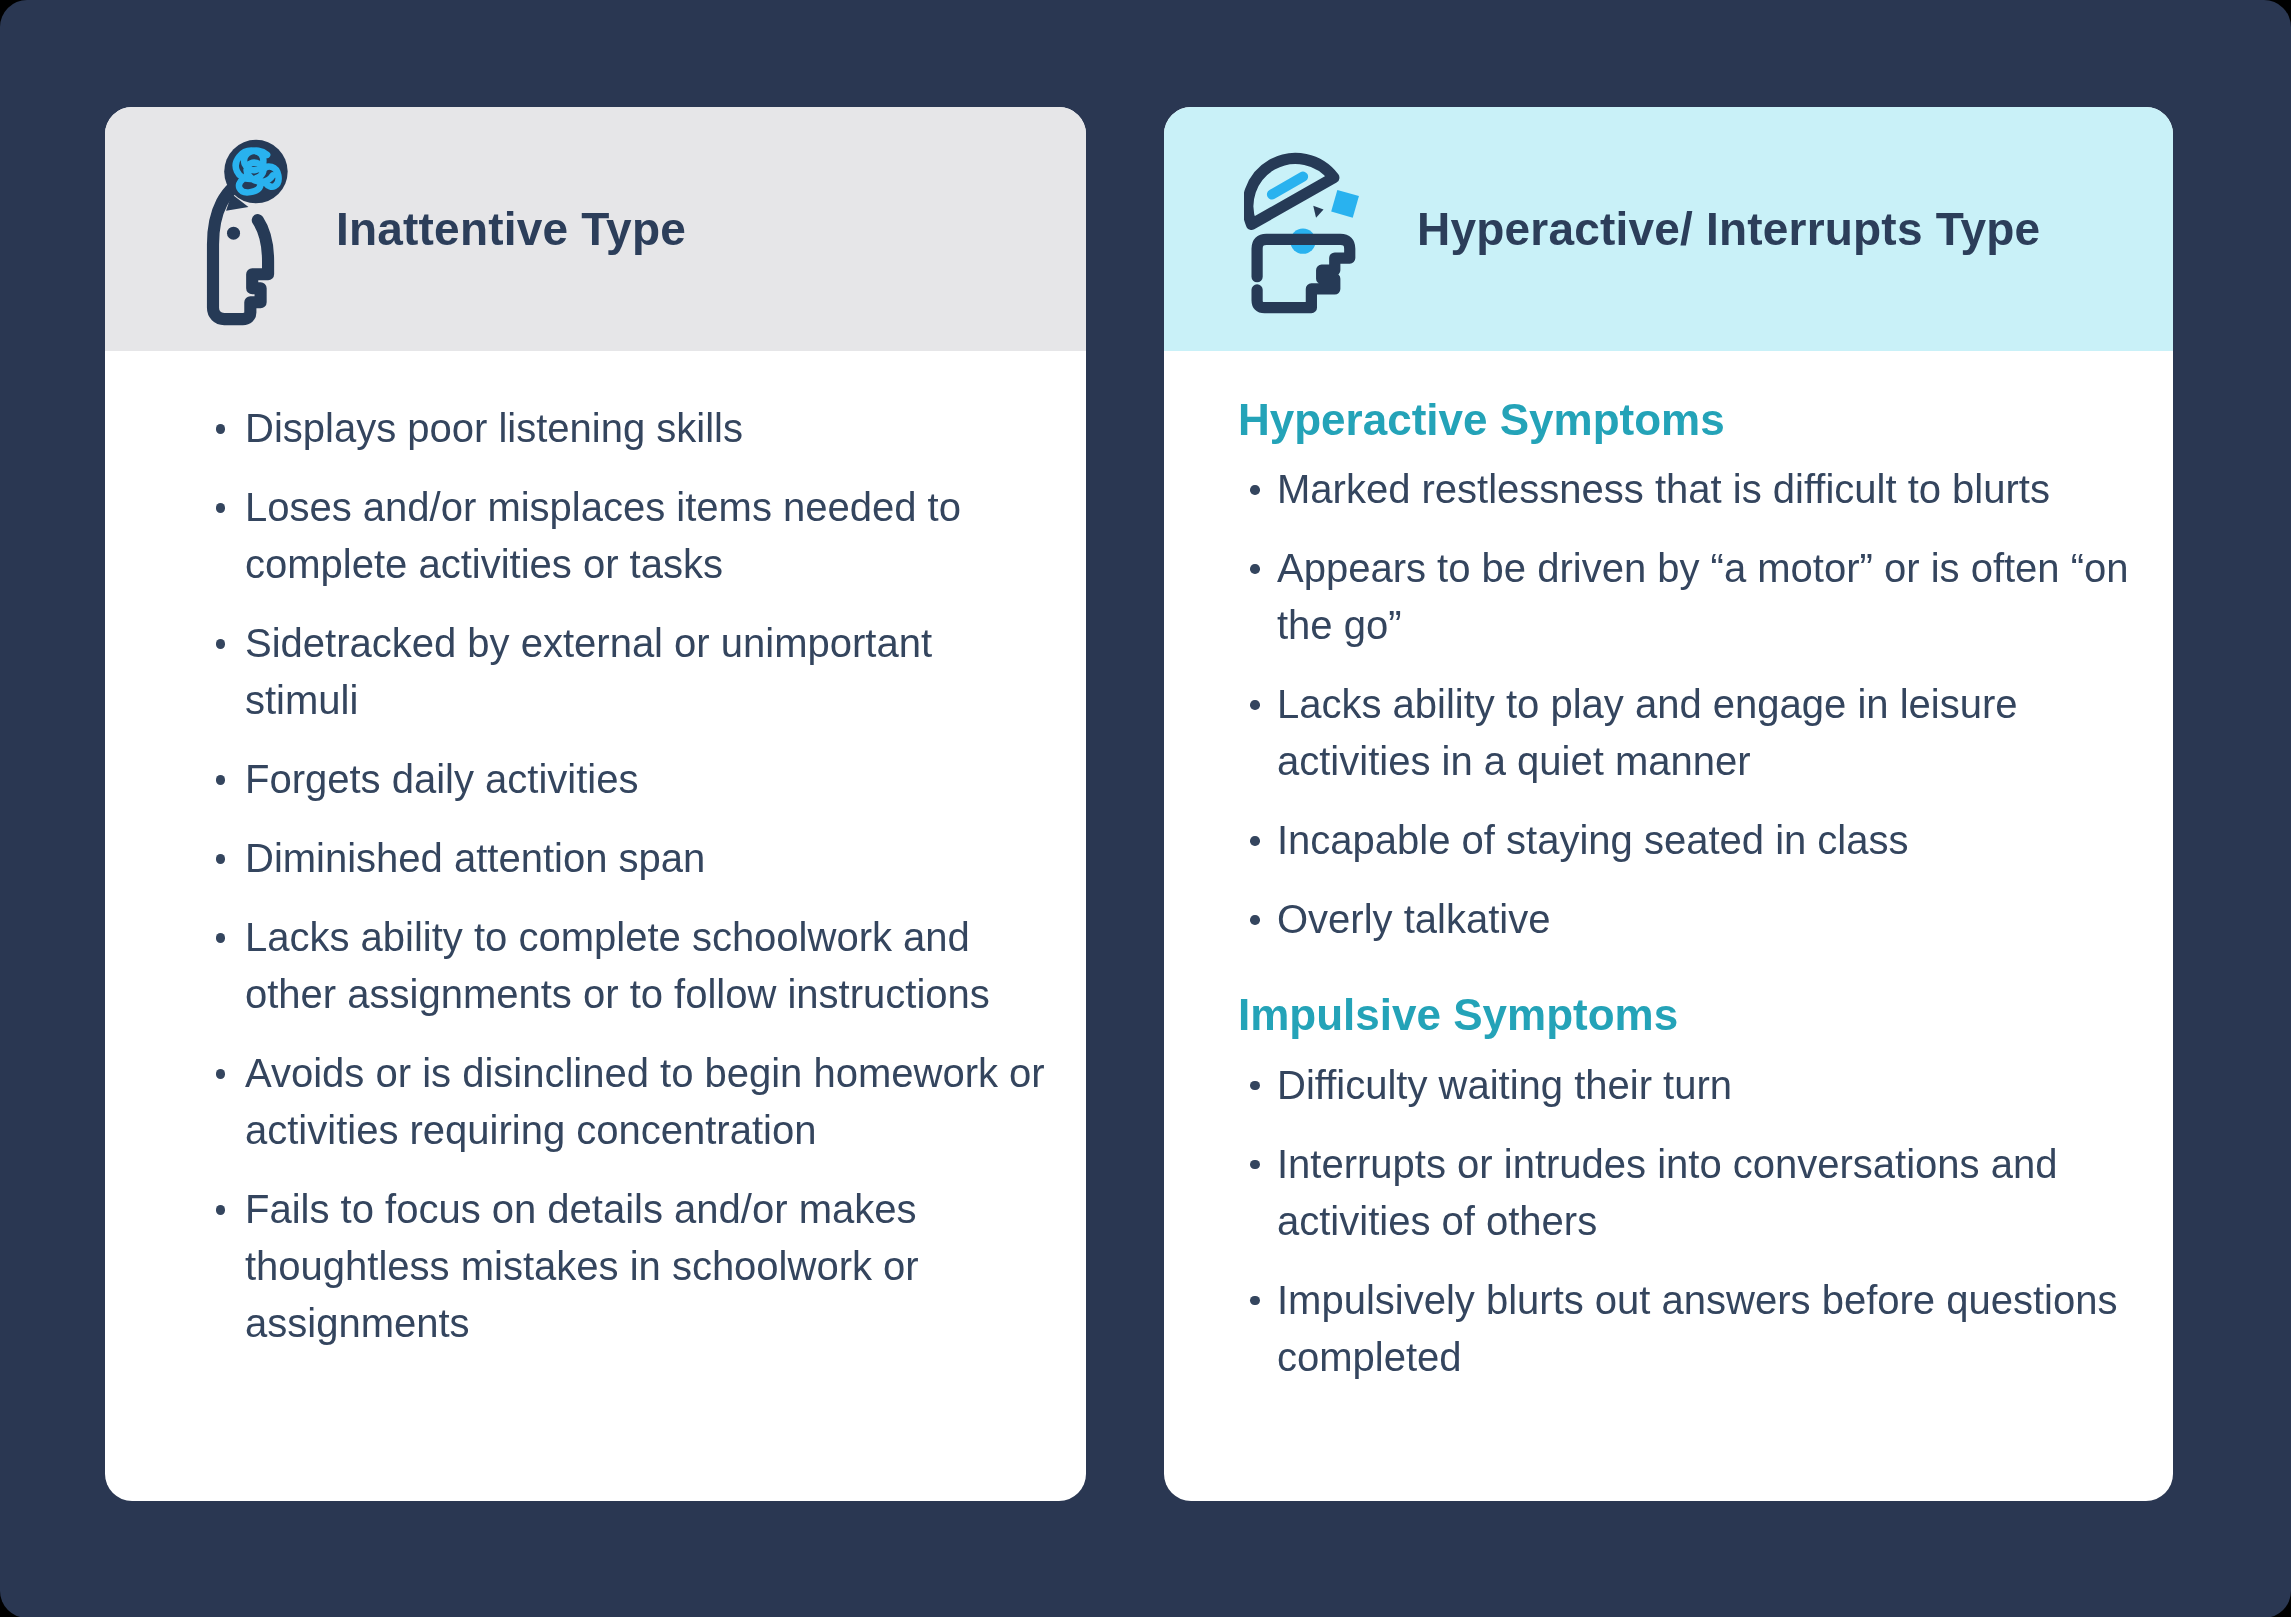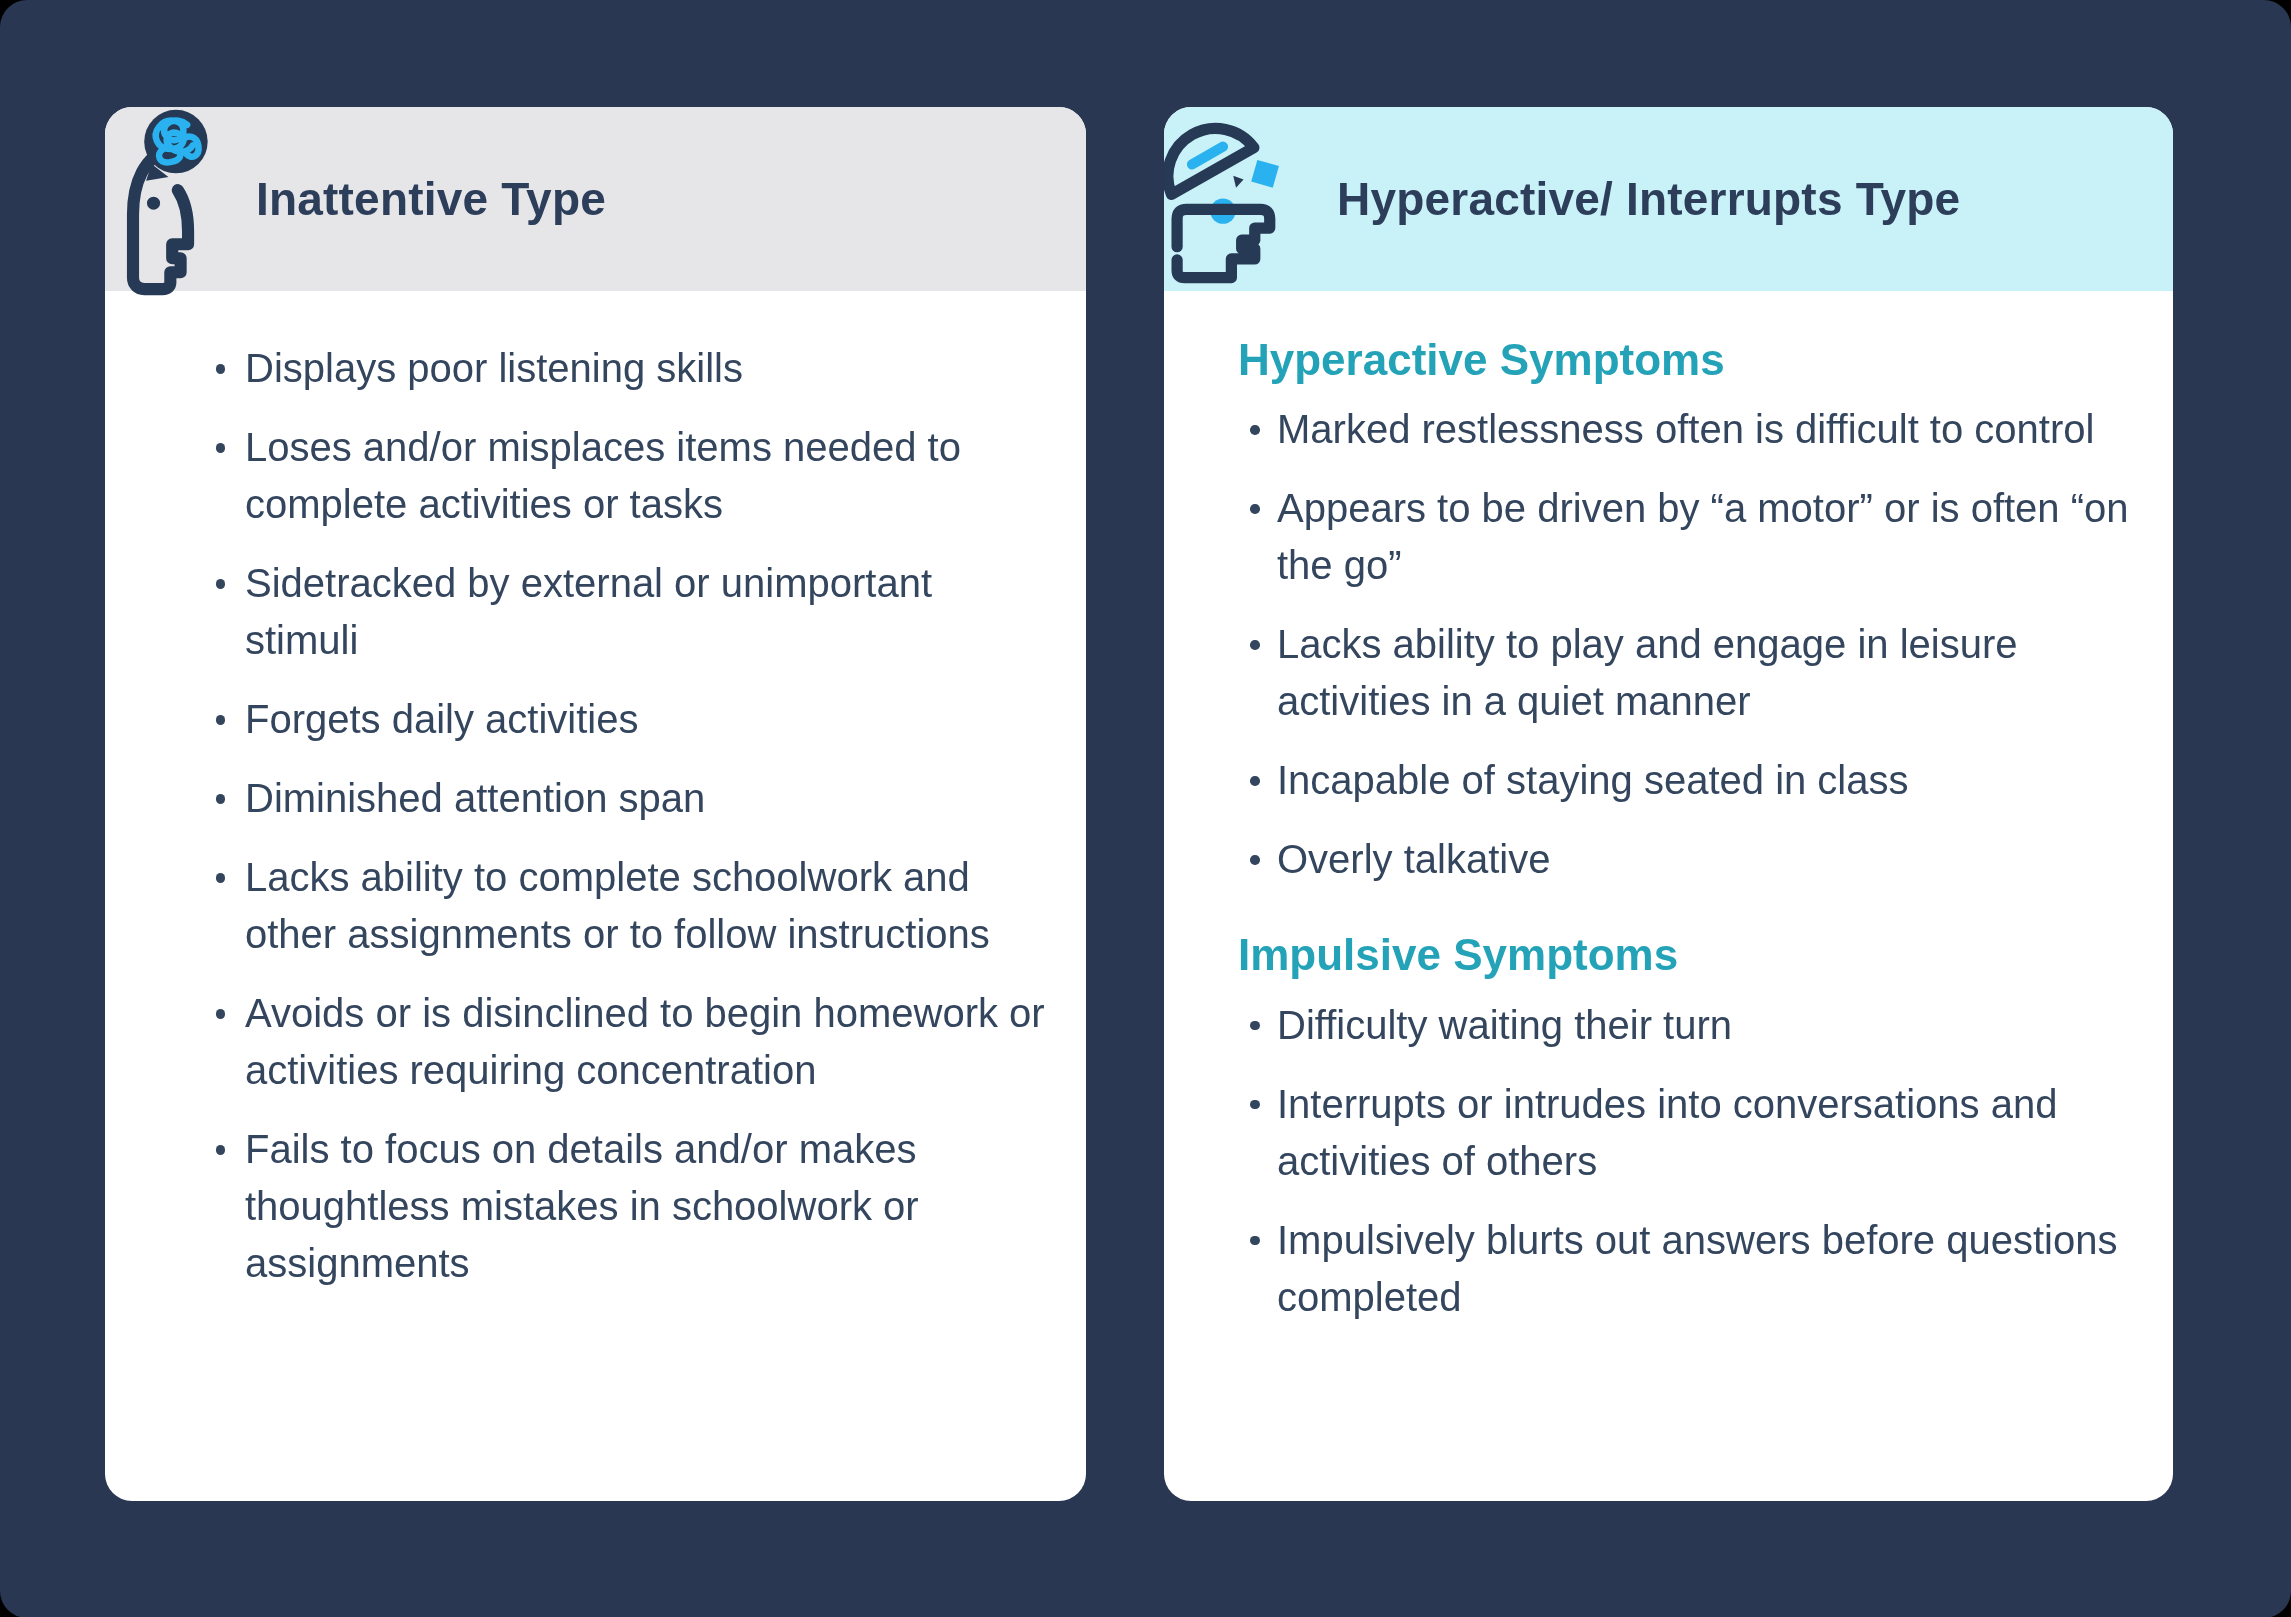--- a/index.html
+++ b/index.html
@@ -29,22 +29,23 @@
   }
   .card{
     position:absolute;top:107px;height:1394px;
     background:var(--card-bg,#fff);
     border-radius:27px;
     overflow:hidden;
   }
   .card-inattentive{left:105px;width:981px;}
   .card-hyperactive{left:1164px;width:1009px;}
   .card-header{
-    height:184px;
+    height:244px;
     display:flex;align-items:center;
+    padding-left:80px;
   }
   .card-inattentive .card-header{background:var(--gray-header,#e6e6e8);}
   .card-hyperactive .card-header{background:var(--cyan-header,#c9f1f8);}
   .card-title{
     font-size:46px;font-weight:700;
     color:var(--title-navy,#2c3e5a);
     letter-spacing:0.2px;
   }
   .card-inattentive .card-title{margin-left:25px;}
   .card-hyperactive .card-title{margin-left:42px;}
@@ -132,21 +133,21 @@
         <rect class="fl-cyan" x="96" y="58" width="24" height="24" transform="rotate(16 108 70)"></rect>
 
         <path class="fl-navy" d="M74 72 L85 76 L77 85 Z"></path>
       </svg>
       <h2 class="card-title">Hyperactive/ Interrupts Type</h2>
     </header>
     <div class="card-body">
         <div class="section">
           <h3 class="sec-heading">Hyperactive Symptoms</h3>
           <ul class="bullets">
-            <li>Marked restlessness often is difficult to control</li>
+            <li>Marked restlessness that is difficult to blurts</li>
             <li>Appears to be driven by “a motor” or is often “on the go”</li>
             <li>Lacks ability to play and engage in leisure activities in a quiet manner</li>
             <li>Incapable of staying seated in class</li>
             <li>Overly talkative</li>
           </ul>
         </div>
         <div class="section">
           <h3 class="sec-heading">Impulsive Symptoms</h3>
           <ul class="bullets">
             <li>Difficulty waiting their turn</li>

